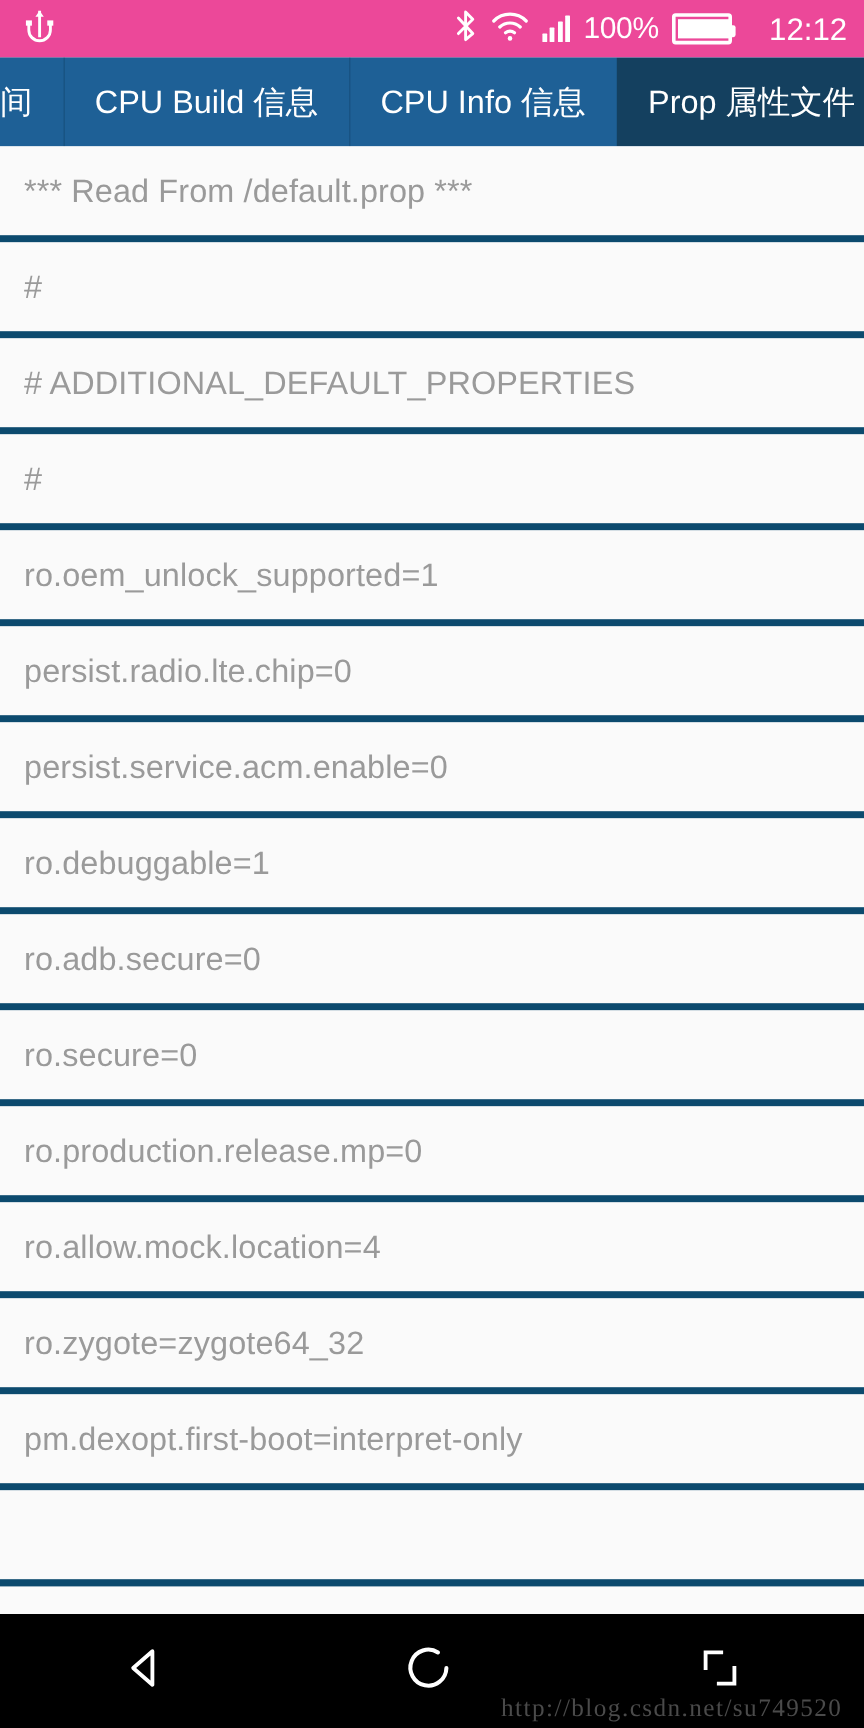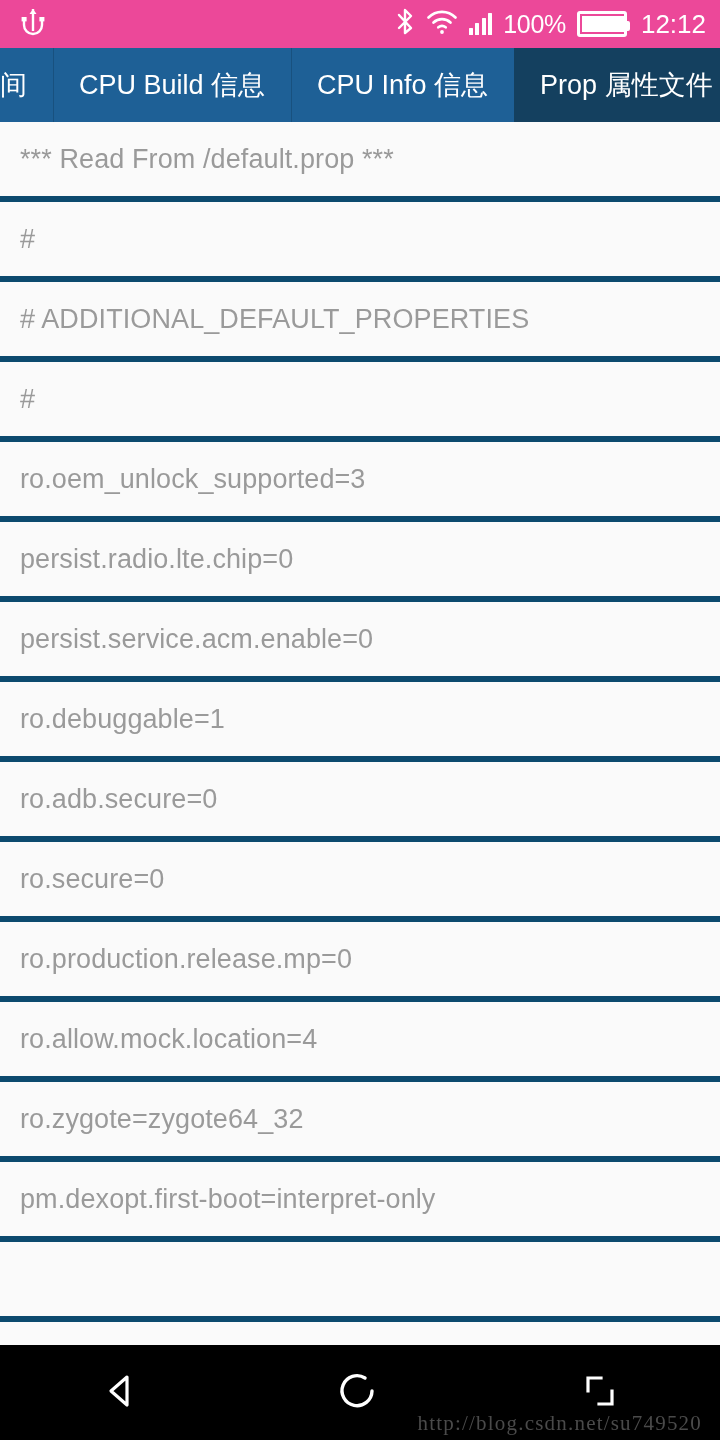--- a/index.html
+++ b/index.html
@@ -22,21 +22,21 @@
   }
   .sb-left { display:flex; align-items:center; gap:10px; flex:0 0 auto; }
   .sb-spacer { flex:1 1 auto; }
   .sb-right { display:flex; align-items:center; gap:11px; flex:0 0 auto; }
   .sb-right .sb-pct {
     font-size:25px; letter-spacing:-0.3px; line-height:1;
     position:relative; top:0px;
   }
   .sb-right .sb-clock {
     font-size:26px; letter-spacing:0px; line-height:1;
-    margin-left:3px;
+    margin-left:20px;
   }
   .ic { display:block; }
 
   
   .batt {
     width:50px; height:26px;
     border:3px solid #fff; border-radius:3px;
     position:relative;
   }
   .batt::after{
@@ -194,21 +194,21 @@
       <div class="row">
         <span class="row-text">#</span>
       </div>
       <div class="row">
         <span class="row-text"># ADDITIONAL_DEFAULT_PROPERTIES</span>
       </div>
       <div class="row">
         <span class="row-text">#</span>
       </div>
       <div class="row">
-        <span class="row-text">ro.oem_unlock_supported=3</span>
+        <span class="row-text">ro.oem_unlock_supported=1</span>
       </div>
       <div class="row">
         <span class="row-text">persist.radio.lte.chip=0</span>
       </div>
       <div class="row">
         <span class="row-text">persist.service.acm.enable=0</span>
       </div>
       <div class="row">
         <span class="row-text">ro.debuggable=1</span>
       </div>

